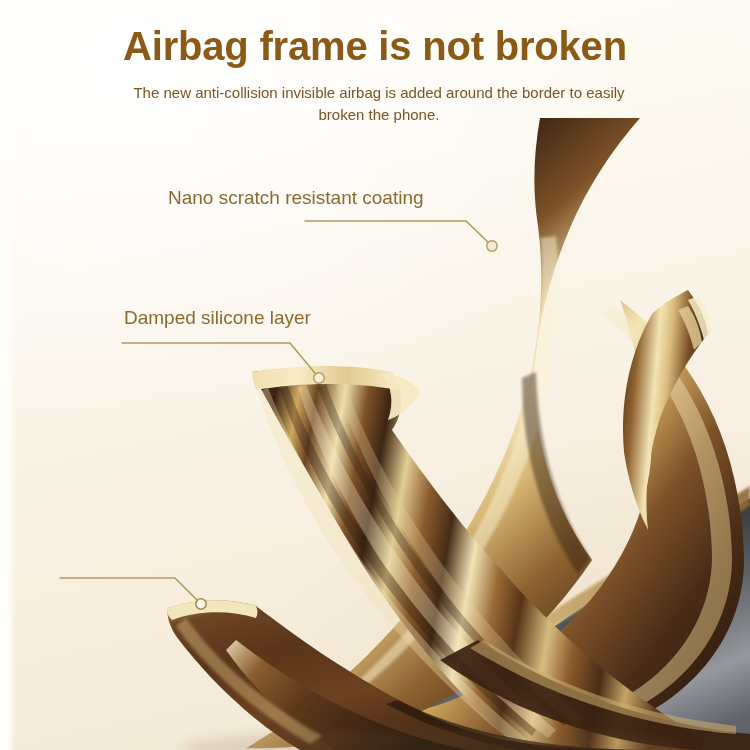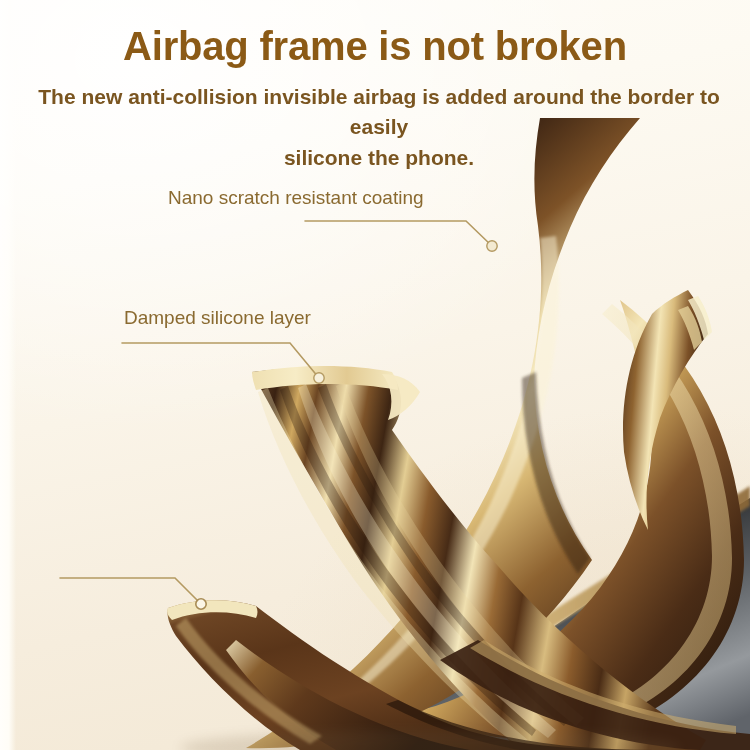--- a/index.html
+++ b/index.html
@@ -57,22 +57,22 @@
     color: #8b5a16;
     line-height: 1.12;
     white-space: nowrap;
     z-index: 30;
   }
   .subhead {
     position: absolute;
     left: 8px; top: 82px;
     width: 742px;
     text-align: center;
-    font-size: 21px;
-    font-weight: bold;
+    font-size: 15px;
+    font-weight: normal;
     color: #7a5520;
     line-height: 1.45;
     z-index: 30;
   }
 
   
   .art { position: absolute; inset: 0; z-index: 10; }
   .art svg { display: block; width: 750px; height: 750px; }
 
   
@@ -321,21 +321,21 @@
 
       <ellipse cx="430" cy="748" rx="250" ry="18" fill="#7a6242" opacity="0.18" filter="url(#softBlur)"></ellipse>
     </svg>
   </div>
 
   <div class="headline" style="color: rgb(139, 90, 22);">Airbag frame is not broken</div>
 
   <div class="subhead" style="color: rgb(122, 85, 32);">
     <span>The new anti-collision invisible airbag is added around the border to easily</span>
     <br>
-    <span>silicone the phone.</span>
+    <span>broken the phone.</span>
   </div>
 
   <div class="callouts">
 
     <div class="leader">
       <svg viewBox="0 0 750 750" xmlns="http://www.w3.org/2000/svg" aria-hidden="true">
         <g fill="none" stroke="#b49a62" stroke-width="1.6" stroke-linecap="round">
           <path id="leader-0" d="M 305 221 L 466 221 L 492 246" stroke="#b49a62"></path>
           <path id="leader-1" d="M 122 343 L 290 343 L 319 378" stroke="#b49a62"></path>
           <path id="leader-2" d="M 60 578 L 175 578 L 201 604" stroke="#b49a62"></path>

